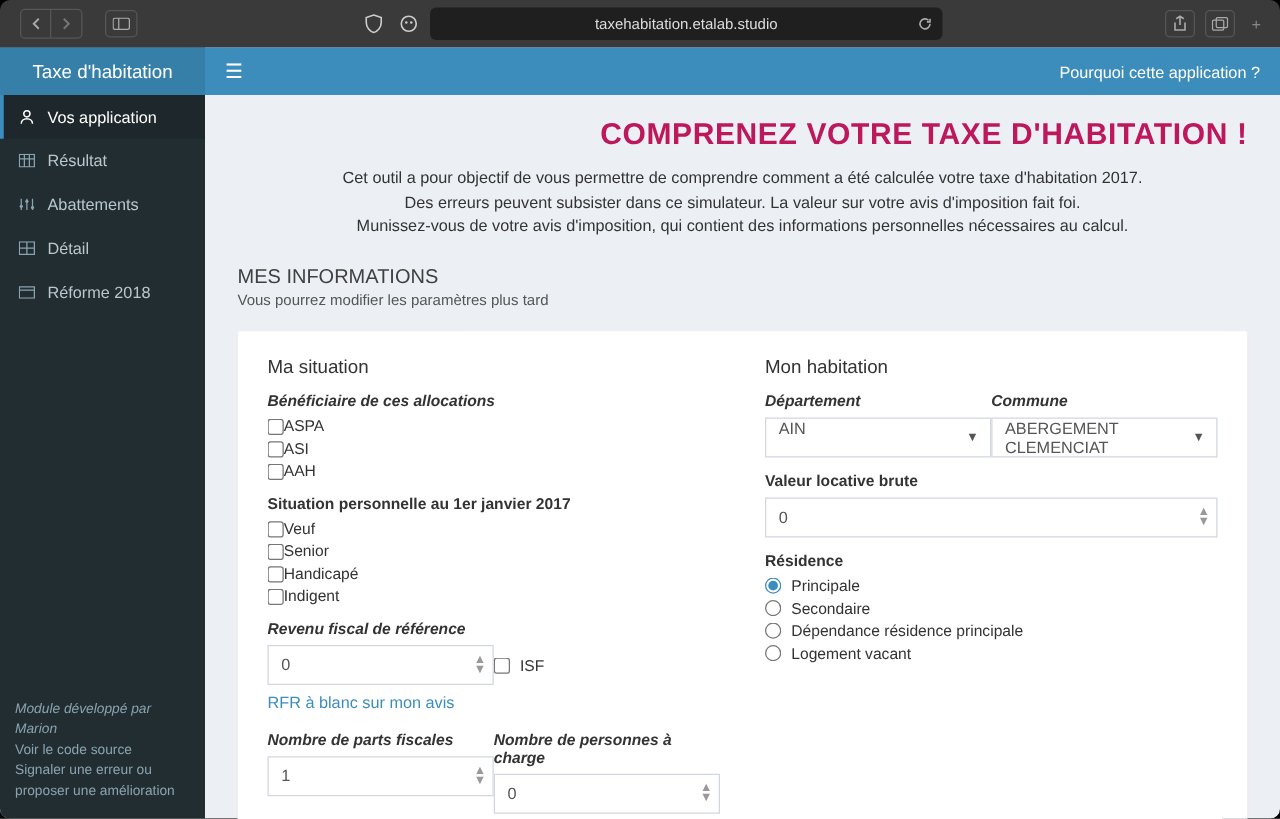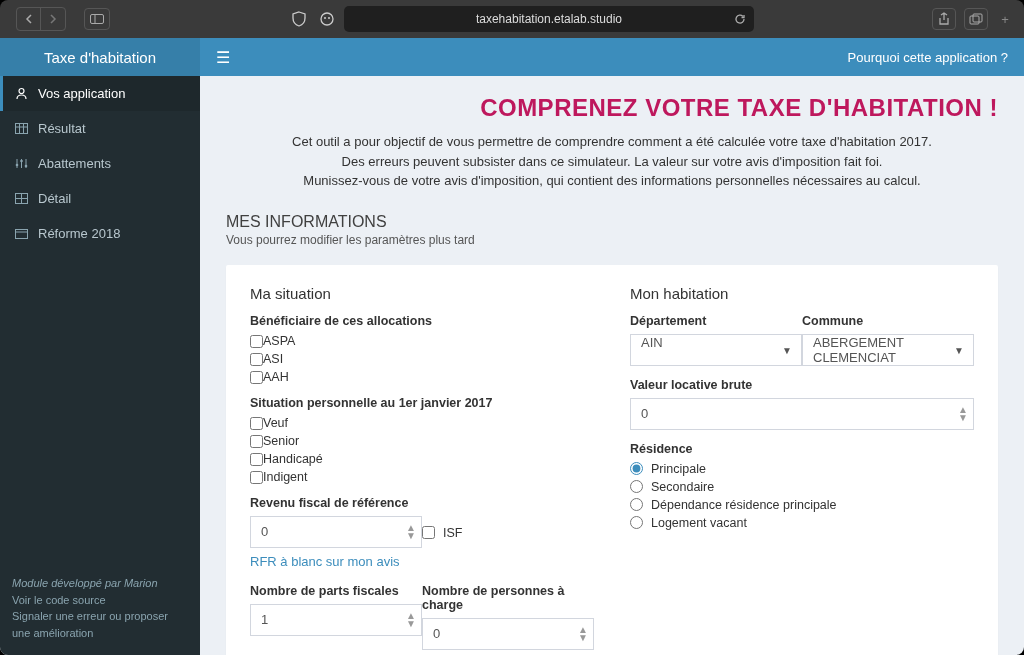--- a/index.html
+++ b/index.html
@@ -16,21 +16,21 @@
   .mac-center { flex: 1; display:flex; align-items:center; justify-content:center; gap: 6px; }
   .shield, .bug { width:22px; height:22px; display:flex; align-items:center; justify-content:center; }
   .urlfield { background: #1f1f1f; border-radius: 5px; height: 26px; width: 410px; display:flex; align-items:center; justify-content:center; color:#ddd; font-size:12px; position:relative; }
   .reload { position:absolute; right:8px; color:#aaa; }
   .mac-right { display:flex; gap:8px; align-items:center; }
   .mac-right .ic { width:24px; height:22px; border:1px solid #565656; border-radius:4px; display:flex; align-items:center; justify-content:center; color:#aaa; }
   .plus { width:18px; color:#888; text-align:center; }
 
   
   .app { position: absolute; top: 38px; left: 0; right: 0; bottom: 0; background: #ecf0f5; display:flex; }
-  .sidebar { width: 200px; background: #222d32; color: #b8c7ce; display:flex; flex-direction:column; font-size:13px; }
+  .sidebar { width: 164px; background: #222d32; color: #b8c7ce; display:flex; flex-direction:column; font-size:13px; }
   .logo { height: 38px; background: #367fa9; color:#fff; display:flex; align-items:center; justify-content:center; font-size:15px; }
   .side-item { display:flex; align-items:center; gap:10px; padding: 10px 14px; cursor:pointer; }
   .side-item.active { background: #1e282c; color:#fff; border-left: 3px solid #3c8dbc; padding-left:11px; }
   .side-icon { width:14px; display:inline-flex; justify-content:center; align-items:center; font-size:13px; }
   .side-footer { margin-top:auto; padding: 10px 12px 14px; font-size:11px; line-height:1.5; color:#8aa4af; }
   .side-footer .italic { font-style: italic; }
 
   .main { flex:1; display:flex; flex-direction:column; }
   .topbar { height:38px; background:#3c8dbc; color:#fff; display:flex; align-items:center; justify-content:space-between; padding:0 16px; font-size:13px; }
   .hamburger { font-size:16px; cursor:pointer; }
@@ -40,21 +40,21 @@
   .intro { text-align:center; font-size:13px; color:#333; line-height:1.5; margin-bottom:22px; }
   .sect-title { font-size:16px; color:#404040; font-weight:500; margin-bottom:2px; }
   .sect-sub { font-size:12px; color:#555; margin-bottom:18px; }
 
   .card { background:#fff; border-radius:2px; padding:20px 24px; box-shadow:0 1px 1px rgba(0,0,0,.08); }
   .cols { display:flex; gap:36px; }
   .col { flex:1; }
   .col h3 { font-size:15px; font-weight:400; color:#333; margin-bottom:12px; }
 
   .grp-label { font-weight:700; font-size:12.5px; color:#333; margin-bottom:6px; margin-top:12px; }
-  .grp-label:first-of-type { margin-top:0; }
+  .grp-label:first-of-type { margin-top:0;font-style:italic; }
   .chk { display:flex; align-items:flex-end; gap:0; font-size:12.5px; color:#333; margin:4px 0; }
   .chk input { width:13px; height:13px; }
 
   .row2 { display:flex; }
   .row2 > div { flex:1; }
 
   .input, .select { width:100%; height:32px; border:1px solid #d2d6de; background:#fff; padding:0 10px; font-size:13px; color:#555; border-radius:0; }
   .numwrap { position:relative; }
   .numwrap .spin { position:absolute; right:6px; top:50%; transform:translateY(-50%); font-size:10px; color:#999; line-height:0.8; pointer-events:none; }
   .selectwrap { position:relative; }

